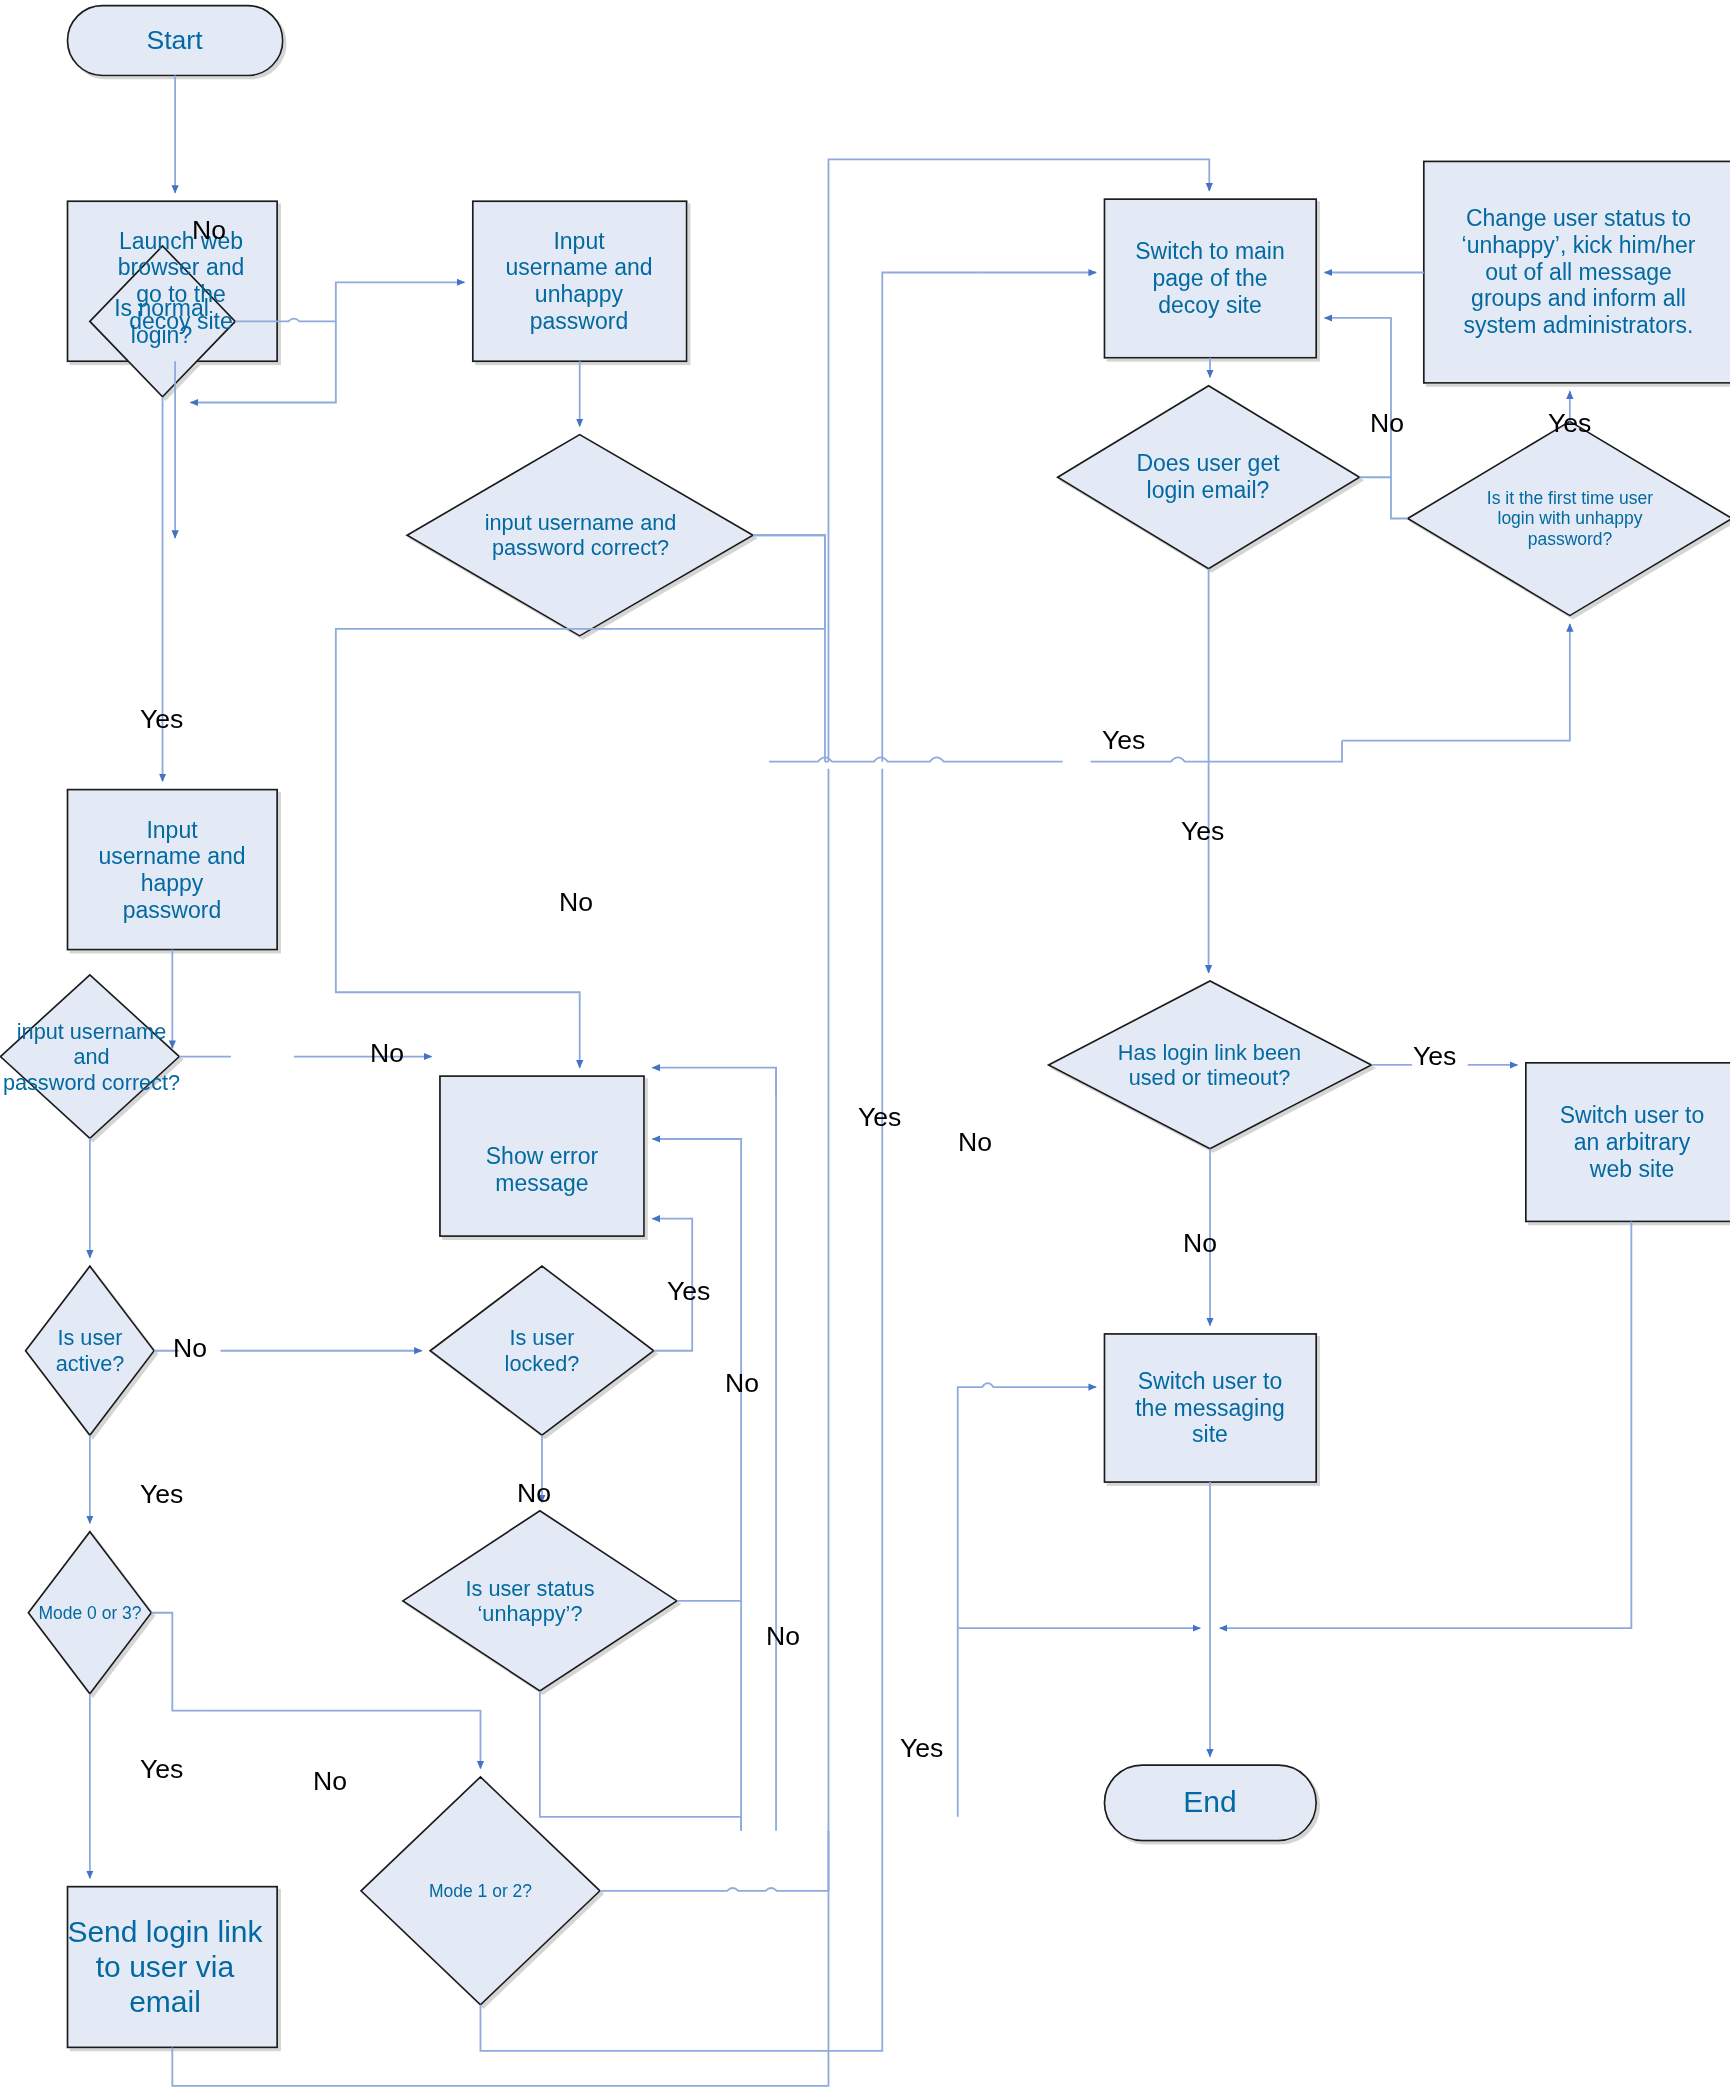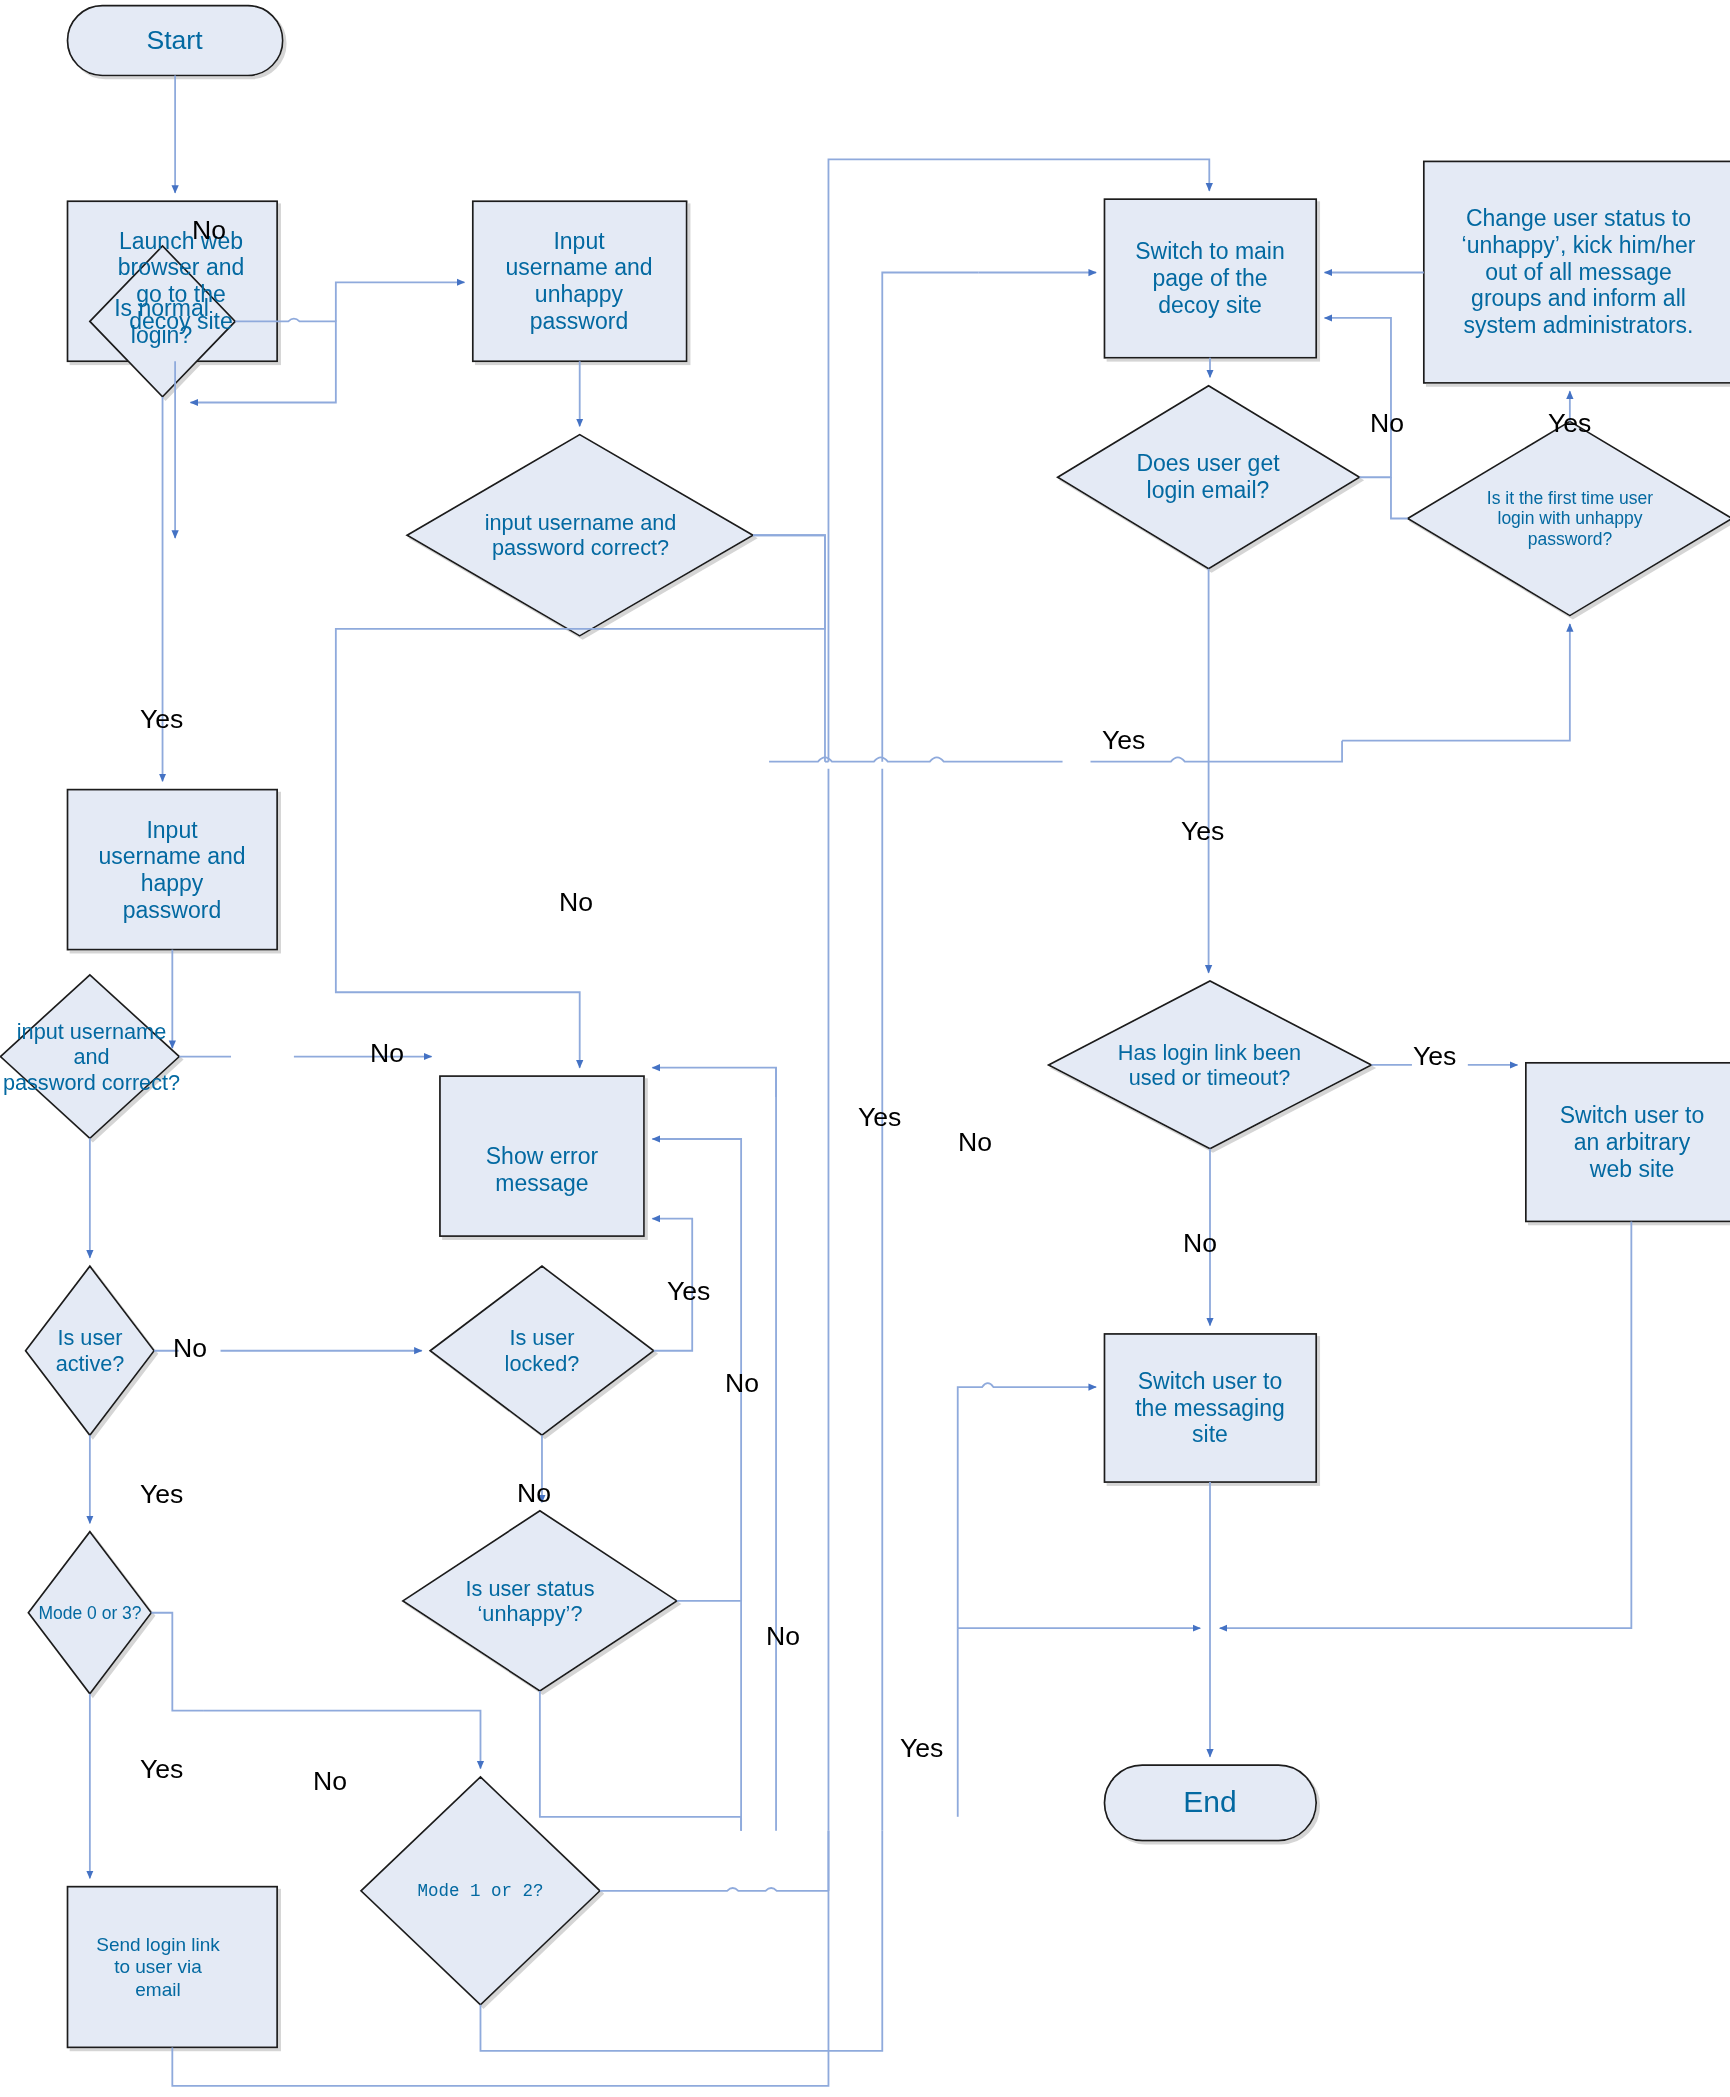--- a/index.html
+++ b/index.html
@@ -197,36 +197,36 @@
 login?</div>
   <div class="nodeText" style="left:67px;  top:790px; width:210px; height:160px; font-size:23px;">Input
 username and
 happy
 password</div>
   <div class="nodeText" style="left:0px;   top:1015px; width:183px; height:84px; font-size:21.7px;">input username and
 password correct?</div>
   <div class="nodeText" style="left:25px;  top:1310px; width:130px; height:81px; font-size:21.7px;">Is user
 active?</div>
   <div class="nodeText" style="left:28px;  top:1587px; width:124px; height:53px;  font-size:17.5px;">Mode 0 or 3?</div>
-  <div class="nodeText" style="left:53px;  top:1887px; width:210px; height:161px; font-size:19px;">Send login link
+  <div class="nodeText" style="left:60px;  top:1887px; width:210px; height:161px; font-size:30px;">Send login link
 to user via
 email</div>
   <div class="nodeText" style="left:472px; top:201px;  width:214px; height:160px; font-size:23px;">Input
 username and
 unhappy
 password</div>
   <div class="nodeText" style="left:407px; top:493px;  width:347px; height:84px; font-size:21.7px;">input username and
 password correct?</div>
   <div class="nodeText" style="left:440px; top:1076px; width:204px; height:188px; font-size:23px;">Show error
 message</div>
   <div class="nodeText" style="left:430px; top:1310px; width:224px; height:81px; font-size:21.7px;">Is user
 locked?</div>
   <div class="nodeText" style="left:393px; top:1557px; width:274px; height:88px; font-size:21.7px;">Is user status
 ‘unhappy’?</div>
-  <div class="nodeText" style="left:361px; top:1865px; width:239px; height:53px;  font-size:17.5px;font-family:Liberation Mono, monospace;">Mode 1 or 2?</div>
+  <div class="nodeText" style="left:361px; top:1865px; width:239px; height:53px;  font-size:17.5px;">Mode 1 or 2?</div>
   <div class="nodeText" style="left:1104px;top:199px;  width:212px; height:159px; font-size:23px;">Switch to main
 page of the
 decoy site</div>
   <div class="nodeText" style="left:1048px;top:1023px; width:323px; height:84px; font-size:21.7px;">Has login link been
 used or timeout?</div>
   <div class="nodeText" style="left:1057px;top:436px;  width:302px; height:82px; font-size:23px;">Does user get
 login email?</div>
   <div class="nodeText" style="left:1104px;top:1334px; width:212px; height:148px; font-size:23px;">Switch user to
 the messaging
 site</div>

